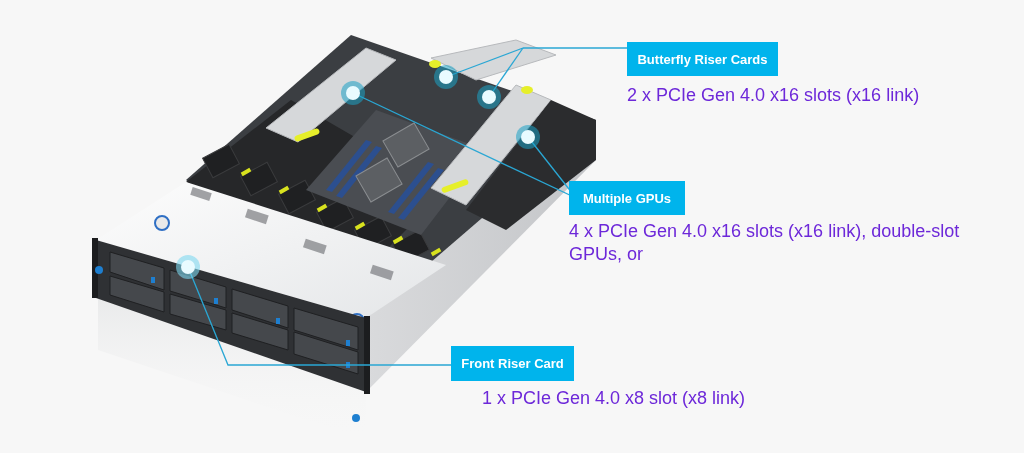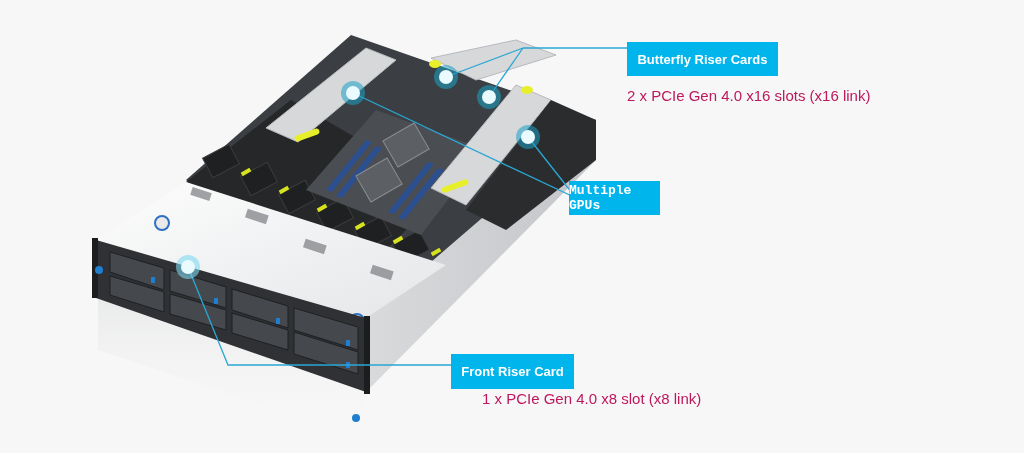--- a/index.html
+++ b/index.html
@@ -2,26 +2,26 @@
 <html><head>
 <meta charset="utf-8">
 <style>
   html, body { margin:0; padding:0; }
   body { width:1024px; height:453px; background:#f7f7f7; position:relative; overflow:hidden;
          font-family:"Liberation Sans", "DejaVu Sans", sans-serif; }
   #stage { position:absolute; left:0; top:0; width:1024px; height:453px;padding-left:36px; }
   .callout-box { position:absolute; background:#00b4ec; color:#ffffff; font-weight:bold;
                  font-size:13px; display:flex; align-items:center; justify-content:center;
                  letter-spacing:0; }
-  .callout-desc { position:absolute; color:#be185d; font-size:15px; line-height:23px; }
+  .callout-desc { position:absolute; color:#6d28d9; font-size:18px; line-height:23px; }
   #box-butterfly { left:627px; top:42px; width:151px; height:34px; }
   #desc-butterfly { left:627px; top:84px; width:300px; }
-  #box-gpus { left:569px; top:181px; width:91px; height:34px;font-family:Liberation Mono, monospace; }
+  #box-gpus { left:569px; top:181px; width:116px; height:34px; }
   #desc-gpus { left:569px; top:220px; width:440px; }
-  #box-front { left:451px; top:346px; width:123px; height:35px;margin-top:8px; }
+  #box-front { left:451px; top:346px; width:123px; height:35px; }
   #desc-front { left:451px; top:387px; width:300px;margin-left:31px; }
 </style>
 </head>
 <body>
 
 <div id="stage">
   <svg width="1024" height="453" viewBox="0 0 1024 453">
     <defs>
       <linearGradient id="lidGrad" x1="0" y1="0" x2="1" y2="1">
         <stop offset="0" stop-color="#fdfdfd"></stop>
@@ -155,19 +155,20 @@
   </svg>
 
   
   <div id="box-butterfly" class="callout-box">Butterfly Riser Cards</div>
   <div id="desc-butterfly" class="callout-desc">
     <div>2 x PCIe Gen 4.0 x16 slots (x16 link)</div>
   </div>
 
   <div id="box-gpus" class="callout-box">Multiple GPUs</div>
   <div id="desc-gpus" class="callout-desc">
+    <div>4 x PCIe Gen 4.0 x16 slots (x16 link), double-slot GPUs, or</div>
   </div>
 
   <div id="box-front" class="callout-box">Front Riser Card</div>
   <div id="desc-front" class="callout-desc">
     <div>1 x PCIe Gen 4.0 x8 slot (x8 link)</div>
   </div>
 </div>
 
 </body></html>

